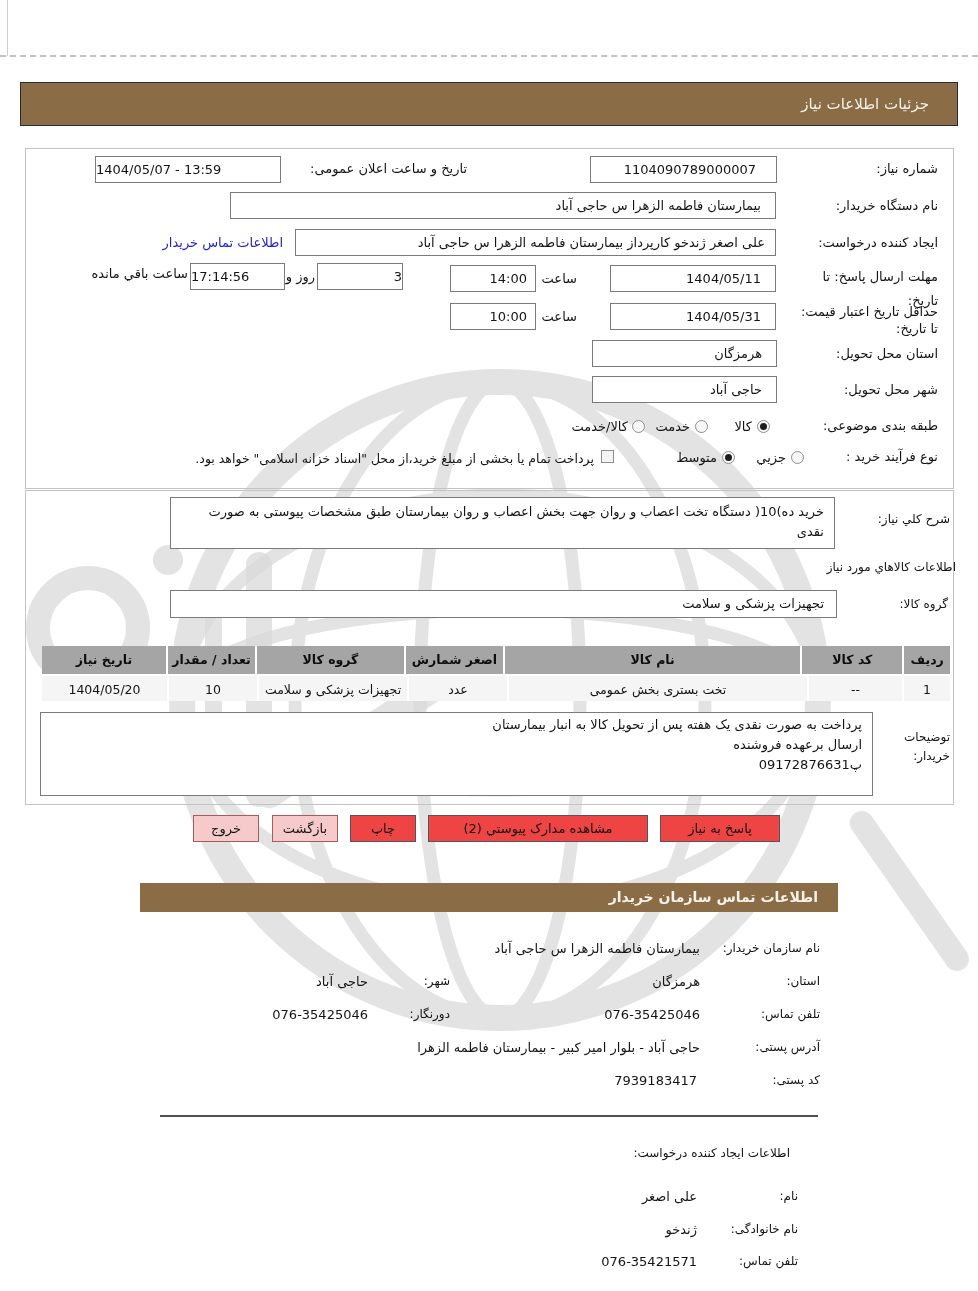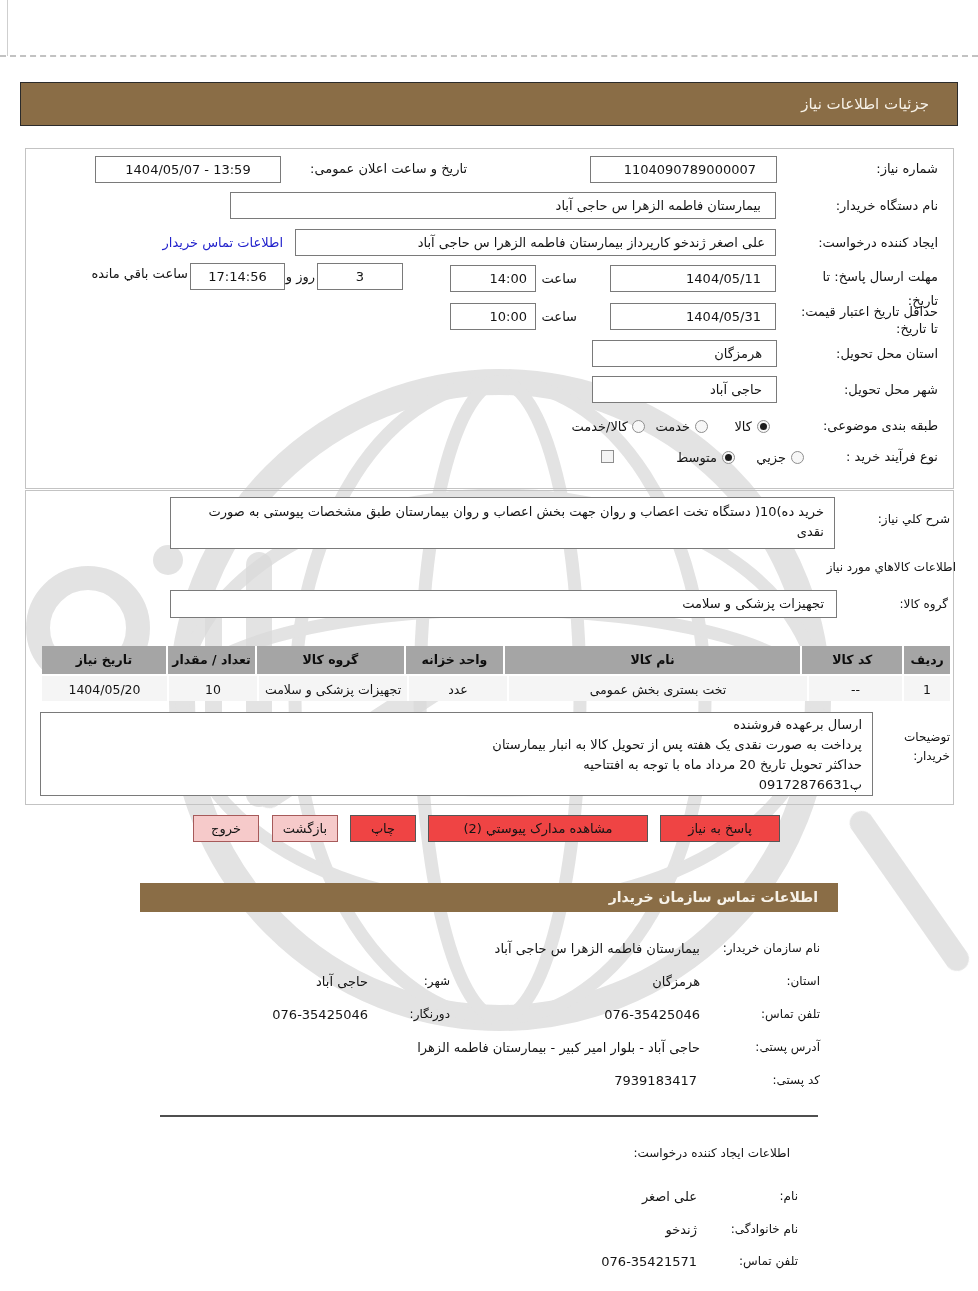--- a/index.html
+++ b/index.html
@@ -4,21 +4,21 @@
 <style>
   html,body{margin:0;padding:0;background:#fff;}
   #page{position:relative;width:978px;height:1291px;background:#ffffff;overflow:hidden;
         font-family:"DejaVu Sans",sans-serif;color:#141414;direction:rtl;}
   .abs{position:absolute;}
   .lbl{font-size:13px;white-space:nowrap;z-index:3;}
   .blbl{font-size:12px;font-weight:normal;white-space:nowrap;z-index:3;}
   .box{background:#ffffff;border:1px solid #7a7a7a;font-size:13px;line-height:25px;height:27px;
        box-sizing:border-box;z-index:3;overflow:hidden;white-space:nowrap;}
   .box.r{padding-left:6px;padding-right:14px;text-align:right;}
-  .box.c{text-align:center;}
+  .box.c{}
   .ltr{direction:ltr;}
   .bar{background:#8a6d46;color:#f7f2e8;z-index:3;box-sizing:border-box;}
   .bar1{height:44px;line-height:42px;font-size:15px;padding-right:28px;border:1px solid #2b2b2b;}
   .bar2{height:29px;line-height:29px;font-size:14px;font-weight:600;padding-right:20px;}
   .panel{border:1px solid #c3c3c3;background:transparent;z-index:2;}
   .radio{width:13px;height:13px;border:1px solid #8e8e8e;border-radius:50%;background:#f7f7f7;
          display:inline-block;z-index:3;box-sizing:border-box;}
   .radio.checked::after{content:"";display:block;width:7px;height:7px;background:#1d1d1d;border-radius:50%;margin:2px;}
   .checkbox{width:13px;height:13px;border:1px solid #8e8e8e;background:#f4f4f4;display:inline-block;z-index:3;box-sizing:border-box;}
   .link{color:#2222cc;font-size:13px;white-space:nowrap;z-index:3;cursor:pointer;}
@@ -108,55 +108,55 @@
   <div class="abs lbl" style="right:288px;top:419px;">خدمت</div>
   <span class="abs radio" style="left:632px;top:420px;"></span>
   <div class="abs lbl" style="right:350px;top:419px;">کالا/خدمت</div>
 
   <div class="abs lbl" style="right:40px;top:449px;">نوع فرآیند خرید :</div>
   <span class="abs radio" style="left:791px;top:451px;"></span>
   <div class="abs lbl" style="right:192px;top:450px;">جزیي</div>
   <span class="abs radio checked" style="left:722px;top:451px;"></span>
   <div class="abs lbl" style="right:261px;top:450px;">متوسط</div>
   <span class="abs checkbox" style="left:601px;top:450px;"></span>
+  <div class="abs lbl" style="right:384px;top:451px;font-size:12.5px;">پرداخت تمام یا بخشی از مبلغ خرید،از محل "اسناد خزانه اسلامی" خواهد بود.</div>
 
   <div class="abs panel" style="left:25px;top:490px;width:927px;height:313px;"></div>
 
   <div class="abs blbl" style="right:28px;top:512px;">شرح کلي نیاز:</div>
   <div class="abs multibox" style="left:170px;top:497px;width:665px;height:52px;">خرید ده)10( دستگاه تخت اعصاب و روان جهت بخش اعصاب و روان بیمارستان طبق مشخصات پیوستی به صورت نقدی</div>
 
   <div class="abs blbl" style="right:22px;top:560px;">اطلاعات کالاهاي مورد نیاز</div>
 
   <div class="abs blbl" style="right:30px;top:597px;">گروه کالا:</div>
   <div class="abs box r" style="left:170px;top:590px;width:667px;height:28px;padding-right:12px;">تجهیزات پزشکی و سلامت</div>
 
   <div class="abs tbl thead" style="left:42px;top:646px;width:908px;">
     <div class="cell" style="width:48px;">ردیف</div>
     <div class="cell" style="width:103px;">کد کالا</div>
     <div class="cell" style="width:300px;">نام کالا</div>
-    <div class="cell" style="width:100px;">واحد خزانه</div>
+    <div class="cell" style="width:100px;">اصغر شمارش</div>
     <div class="cell" style="width:150px;">گروه کالا</div>
     <div class="cell" style="width:90px;">تعداد / مقدار</div>
     <div class="cell" style="width:125px;">تاریخ نیاز</div>
   </div>
   <div class="abs tbl trow" style="left:42px;top:674px;width:908px;">
     <div class="cell" style="width:48px;">1</div>
     <div class="cell" style="width:95px;">--</div>
     <div class="cell" style="width:300px;">تخت بستری بخش عمومی</div>
     <div class="cell" style="width:100px;">عدد</div>
     <div class="cell" style="width:150px;">تجهیزات پزشکی و سلامت</div>
     <div class="cell" style="width:90px;">10</div>
     <div class="cell" style="width:125px;">1404/05/20</div>
   </div>
 
   <div class="abs blbl" style="right:28px;top:728px;width:72px;white-space:normal;line-height:19px;text-align:right;">توضیحات خریدار:</div>
   <div class="abs multibox" style="left:40px;top:712px;width:833px;height:84px;padding-top:2px;">
+    <div>پرداخت به صورت نقدی یک هفته پس از تحویل کالا به انبار بیمارستان</div>
     <div>ارسال برعهده فروشنده</div>
-    <div>پرداخت به صورت نقدی یک هفته پس از تحویل کالا به انبار بیمارستان</div>
-    <div>حداکثر تحویل تاریخ 20 مرداد ماه با توجه به افتتاحیه</div>
     <div>پ09172876631</div>
   </div>
 
   <div class="abs btn green" style="left:660px;top:815px;width:120px;">پاسخ به نیاز</div>
   <div class="abs btn green" style="left:428px;top:815px;width:220px;">مشاهده مدارک پیوستي (2)</div>
   <div class="abs btn green" style="left:350px;top:815px;width:66px;">چاپ</div>
   <div class="abs btn red" style="left:272px;top:815px;width:66px;">بازگشت</div>
   <div class="abs btn red" style="left:193px;top:815px;width:66px;">خروج</div>
 
   <div class="abs bar bar2" style="left:140px;top:883px;width:698px;">

